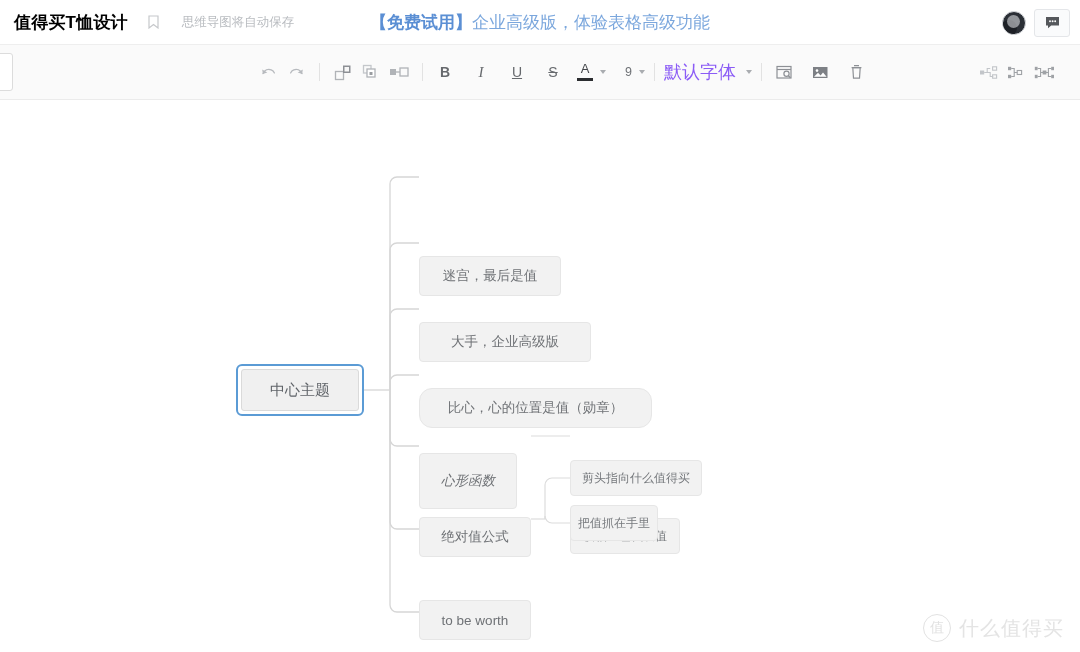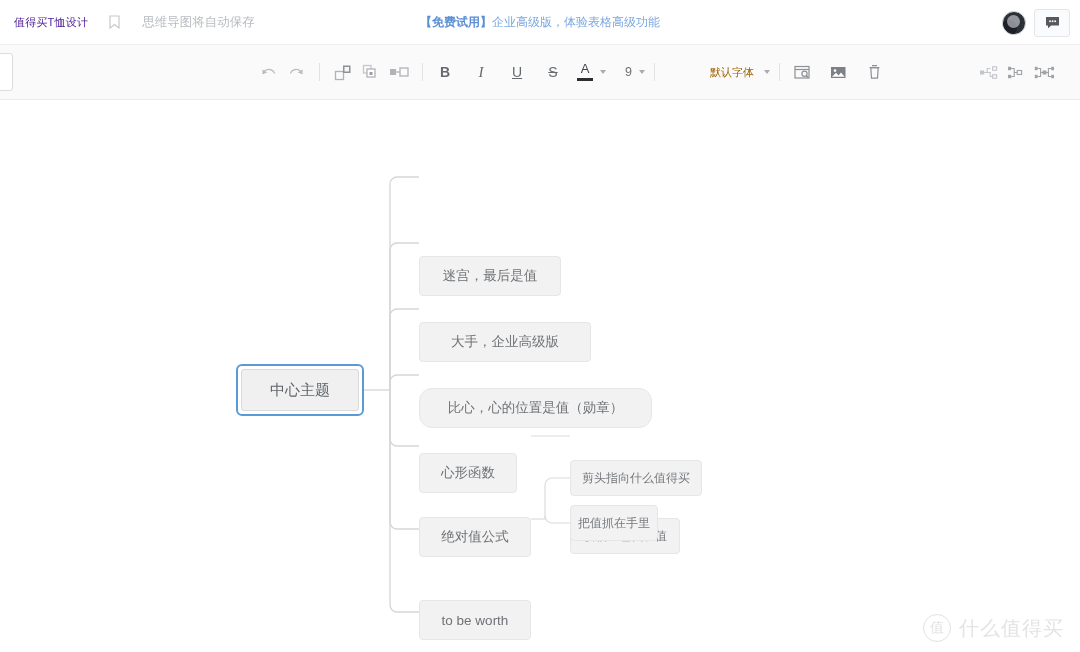--- a/index.html
+++ b/index.html
@@ -11,36 +11,36 @@
   }
   .app{position:relative;width:1080px;height:652px;background:#fff;}
 
   
   .header{
     position:relative;height:45px;width:1080px;
     background:#ffffff;border-bottom:1px solid #eeeeee;
     display:flex;align-items:center;box-sizing:border-box;
   }
   .doc-title{
-    margin-left:14px;font-size:11px;font-weight:normal;color:#4c1d95;
+    margin-left:14px;font-size:17px;font-weight:bold;color:#000000;
     letter-spacing:.2px;white-space:nowrap;
   }
   .bookmark-btn{
     margin-left:16px;width:20px;height:20px;display:flex;
     align-items:center;justify-content:center;cursor:pointer;
   }
   .autosave{
     margin-left:18px;font-size:12.5px;color:#b9bcc0;white-space:nowrap;
   }
   .promo{
     position:absolute;left:0;right:0;top:0;height:45px;
     display:flex;align-items:center;justify-content:center;
     pointer-events:none;
   }
-  .promo-inner{pointer-events:auto;font-size:12px;white-space:nowrap;cursor:pointer;}
+  .promo-inner{pointer-events:auto;font-size:17px;white-space:nowrap;cursor:pointer;}
   .promo-strong{color:#5b8fd4;font-weight:bold;}
   .promo-rest{color:#7ba7dd;}
   .header-right{
     position:absolute;right:10px;top:0;height:45px;
     display:flex;align-items:center;gap:8px;
   }
   .avatar{
     width:22px;height:22px;border-radius:50%;
     background:#2b2f36;overflow:hidden;position:relative;
     border:1px solid #d8dade;
@@ -90,21 +90,21 @@
   }
   .fontcolor span.ltr{font-size:13px;color:#44474b;line-height:15px;font-weight:normal;}
   .fontcolor i.bar{
     position:absolute;left:1px;bottom:2px;width:16px;height:3px;background:#2b2d30;
   }
   .caret{
     width:0;height:0;border-left:3.5px solid transparent;border-right:3.5px solid transparent;
     border-top:4px solid #a9acb0;margin-left:6px;cursor:pointer;
   }
   .fsize{font-size:12.5px;color:#6e7175;cursor:pointer;padding:0 1px;}
-  .fontname{font-size:11px;color:#a16207;cursor:pointer;white-space:nowrap;margin-left:46px;}
+  .fontname{font-size:18px;color:#8b5cf6;cursor:pointer;white-space:nowrap;}
   .right-tools{position:absolute;right:22px;display:flex;align-items:center;}
 
   
   .canvas{position:relative;width:1080px;height:552px;background:#ffffff;overflow:hidden;}
   .mapsvg{position:absolute;left:0;top:0;}
   .node{
     position:absolute;box-sizing:border-box;
     background:#f2f2f2;border:1px solid #e6e6e6;border-radius:4px;
     display:flex;align-items:center;justify-content:center;
     color:#6f7276;white-space:nowrap;
@@ -328,21 +328,21 @@
 
     <div class="node lvl1" style="left:419px;top:156px;width:142px;height:40px;">
       <span>迷宫，最后是值</span>
     </div>
     <div class="node lvl1" style="left:419px;top:222px;width:172px;height:40px;">
       <span>大手，企业高级版</span>
     </div>
     <div class="node lvl1" style="left:419px;top:288px;width:233px;height:40px;border-radius:13px;">
       <span>比心，心的位置是值（勋章）</span>
     </div>
-    <div class="node lvl1" style="left:419px;top:353px;width:98px;height:40px;">
+    <div class="node lvl1" style="left:419px;top:353px;width:98px;height:56px;font-style:italic;">
       <span>心形函数</span>
     </div>
     <div class="node lvl1" style="left:419px;top:417px;width:112px;height:40px;text-align:center;">
       <span>绝对值公式</span>
     </div>
     <div class="node lvl1" style="left:419px;top:500px;width:112px;height:40px;">
       <span>to be worth</span>
     </div>
 
     <div class="node lvl2" style="left:570px;top:418px;width:110px;height:36px;">

